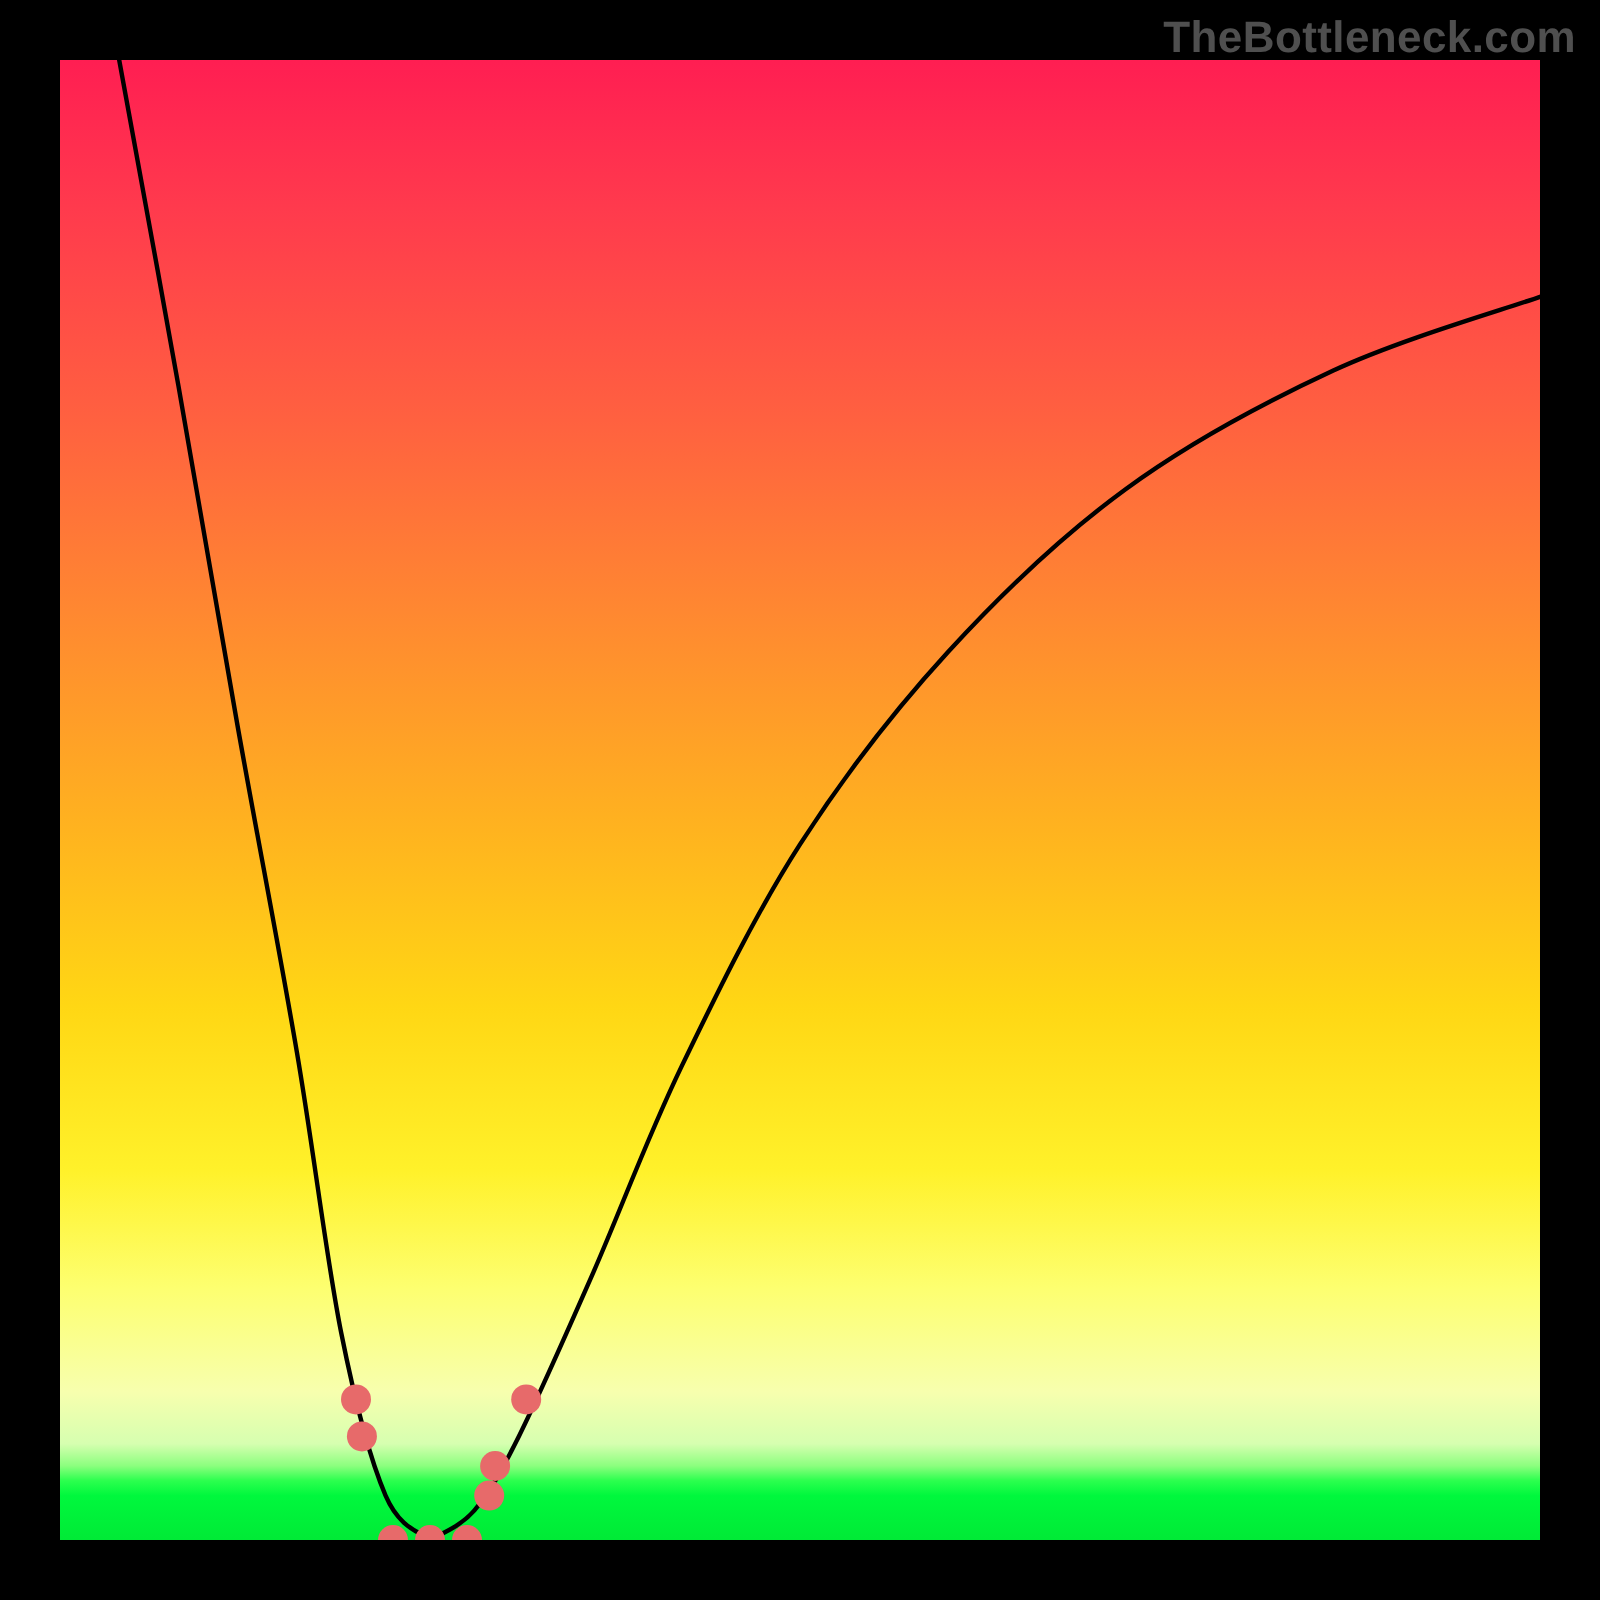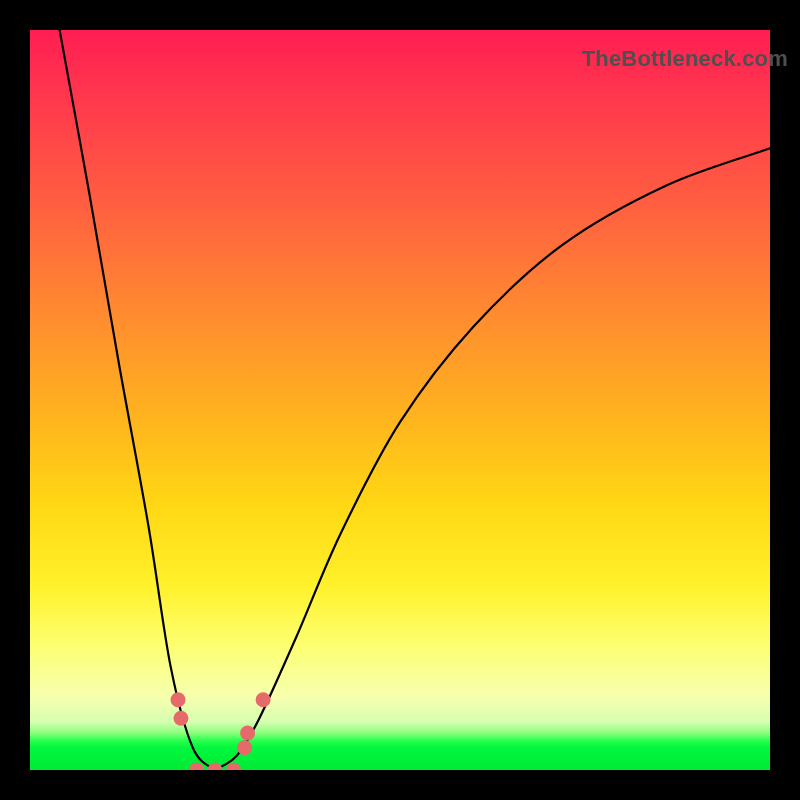--- a/index.html
+++ b/index.html
@@ -19,21 +19,20 @@
   }
   .watermark {
     position: absolute;
     top: 6px;
     right: 12px;
     color: #4f4f4f;
     font-size: 22px;
     font-weight: 600;
     letter-spacing: 0.2px;
     z-index: 30;
-    margin-top: 40px;
   }
   
   .plot-area {
     position: absolute;
     left: 30px;
     top: 30px;
     width: 740px;
     height: 740px;
     overflow: hidden;
     z-index: 5;

